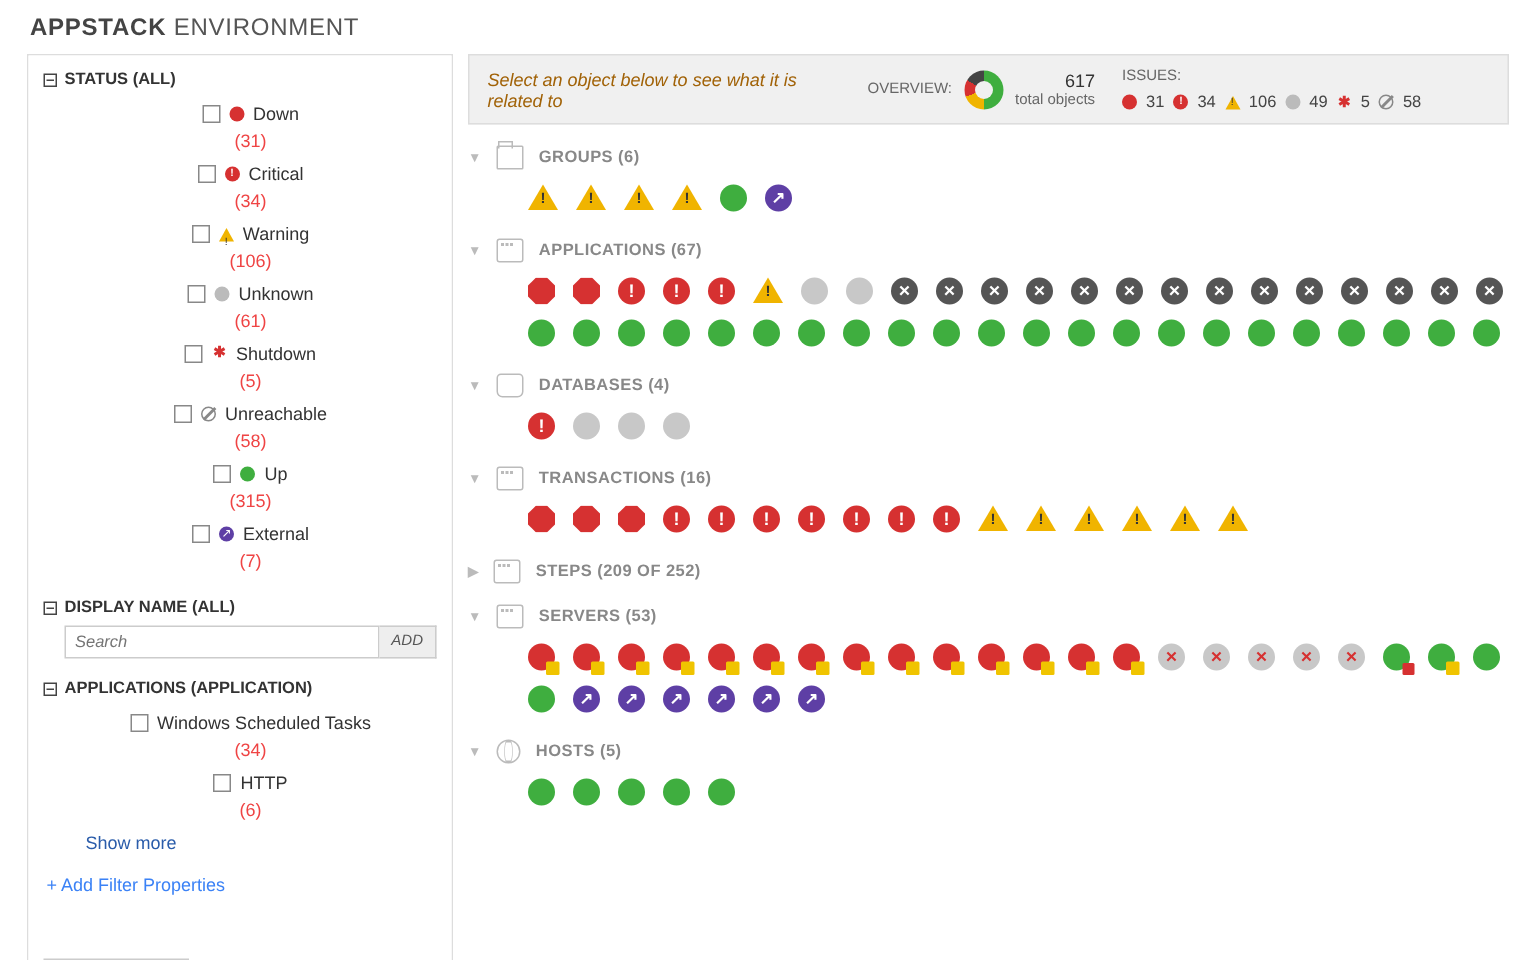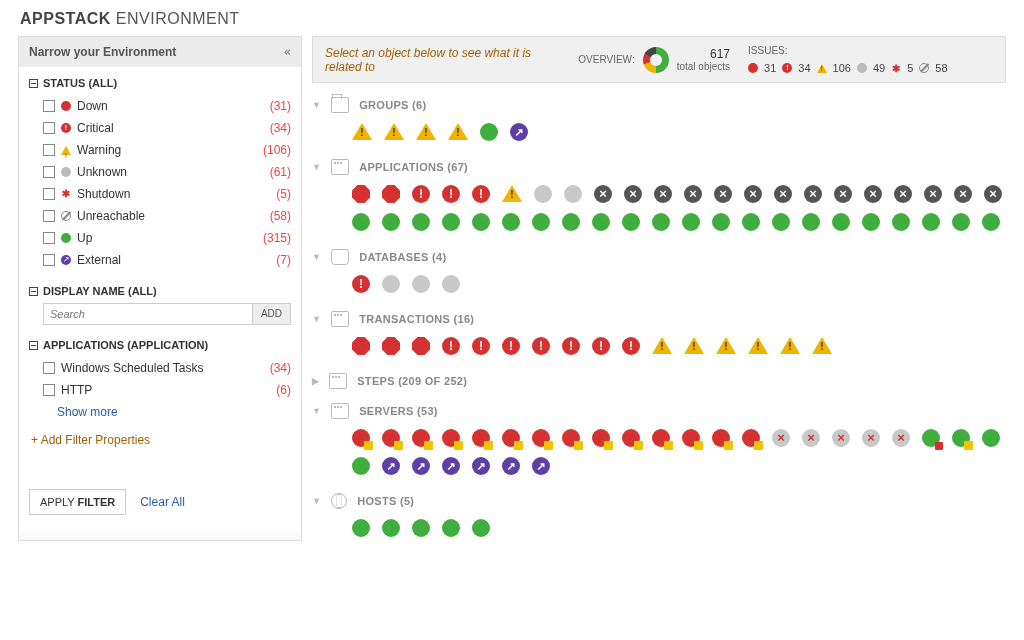--- a/index.html
+++ b/index.html
@@ -11,42 +11,42 @@
 
 
 .sidebar { width: 284px; flex: none; border: 1px solid #ddd; background: #fafafa; }
 .sidebar-head { display: flex; justify-content: space-between; align-items: center; background: #ececec; padding: 8px 10px; font-weight: 700; color: #555; }
 .sidebar-head .collapse { font-family: monospace; color: #888; cursor: pointer; }
 .sidebar-body { padding: 10px 10px 16px; background: #fff; }
 .fsec { margin-bottom: 14px; }
 .fsec-title { font-weight: 700; color: #333; font-size: 11px; margin-bottom: 6px; display: flex; align-items: center; gap: 5px; }
 .sq { width: 9px; height: 9px; border: 1px solid #444; display: inline-block; position: relative; }
 .sq::before { content: ""; position: absolute; left: 1px; right: 1px; top: 3px; height: 1px; background: #444; }
-.filter-row { display: flex; align-items: center; justify-content: space-between; padding: 2px 0 2px 14px; line-height: 18px; }
+.filter-row { display: flex; align-items: center; justify-content: space-between; padding: 2px 0 2px 14px; line-height: 18px; flex-direction: column; }
 .filter-row .lbl { display: flex; align-items: center; gap: 6px; color: #333; }
 .filter-row .cnt { color: #ef4444; }
 .cb { width: 12px; height: 12px; border: 1px solid #888; background: #fff; display: inline-block; flex: none; }
 .icon-dot { width: 10px; height: 10px; border-radius: 50%; display: inline-block; flex: none; }
 .dot-red { background: #d63131; }
 .dot-green { background: #3fae3f; }
 .dot-gray { background: #bbb; }
 .dot-purple { background: #5e3fa5; color: #fff; font-size: 8px; text-align: center; line-height: 10px; }
 .icon-crit { width: 10px; height: 10px; border-radius: 50%; background: #d63131; color: #fff; font-size: 7px; font-weight: 700; text-align: center; line-height: 10px; display: inline-block; }
 .icon-warn { width: 0; height: 0; border-left: 5px solid transparent; border-right: 5px solid transparent; border-bottom: 9px solid #f0b400; display: inline-block; position: relative; }
 .icon-warn::after { content: "!"; position: absolute; left: -2px; top: 1px; font-size: 7px; color: #333; width: 4px; text-align: center; }
 .icon-shut { color: #d63131; font-size: 10px; font-weight: 700; display: inline-block; width: 10px; text-align: center; }
 .icon-unreach { width: 10px; height: 10px; border: 1.5px solid #888; border-radius: 50%; display: inline-block; position: relative; }
 .icon-unreach::after { content: ""; position: absolute; left: -1px; top: 3px; width: 11px; height: 1.5px; background: #888; transform: rotate(-45deg); }
 
 .searchrow { display: flex; margin: 4px 0 6px 14px; }
 .searchrow input { flex: 1; border: 1px solid #ccc; font-size: 11px; padding: 4px 6px; font-style: italic; color: #888; }
-.searchrow .addbtn { background: #eee; border: 1px solid #ccc; border-left: none; padding: 4px 8px; font-size: 10px; color: #555; cursor: pointer; }
+.searchrow .addbtn { background: #eee; border: 1px solid #ccc; border-left: none; padding: 4px 8px; font-size: 10px; color: #555; cursor: pointer; font-style: italic; }
 
 .showmore { color: #2a5caa; padding-left: 28px; margin-top: 4px; cursor: pointer; }
-.addprop { color: #a16207; padding-left: 2px; margin: 14px 0 12px; cursor: pointer; }
+.addprop { color: #3b82f6; padding-left: 2px; margin: 14px 0 12px; cursor: pointer; }
 .applybar { display: flex; align-items: center; gap: 14px; margin-top: 42px; }
 .applybar button { background: #fff; border: 1px solid #ccc; padding: 6px 10px; font-size: 11px; color: #333; cursor: pointer; }
 .applybar button .b { font-weight: 700; }
 .clearall { color: #2a5caa; cursor: pointer; }
 
 
 .content { flex: 1; padding-left: 10px; }
 .overview-bar { display: flex; align-items: center; background: #f0f0f0; border: 1px solid #ddd; padding: 8px 12px; gap: 18px; }
 .ov-hint { font-style: italic; color: #a16207; flex: 1; }
 .ov-block { display: flex; align-items: center; gap: 8px; color: #666; font-size: 10px; }
@@ -89,24 +89,20 @@
 </head>
 <body>
 
 <div class="page-title">
   <span class="strong">APPSTACK</span>
   <span class="light">ENVIRONMENT</span>
 </div>
 
 <div class="main">
   <div class="sidebar">
-    <div class="sidebar-head">
-      <span>Narrow your Environment</span>
-      <span class="collapse">«</span>
-    </div>
     <div class="sidebar-body">
       <div class="fsec">
         <div class="fsec-title">
             <span class="sq"></span>
             <span>STATUS (ALL)</span>
           </div>
         <div id="status-items">
             <div class="filter-row">
        <span class="lbl">
                 <span class="cb"></span>

